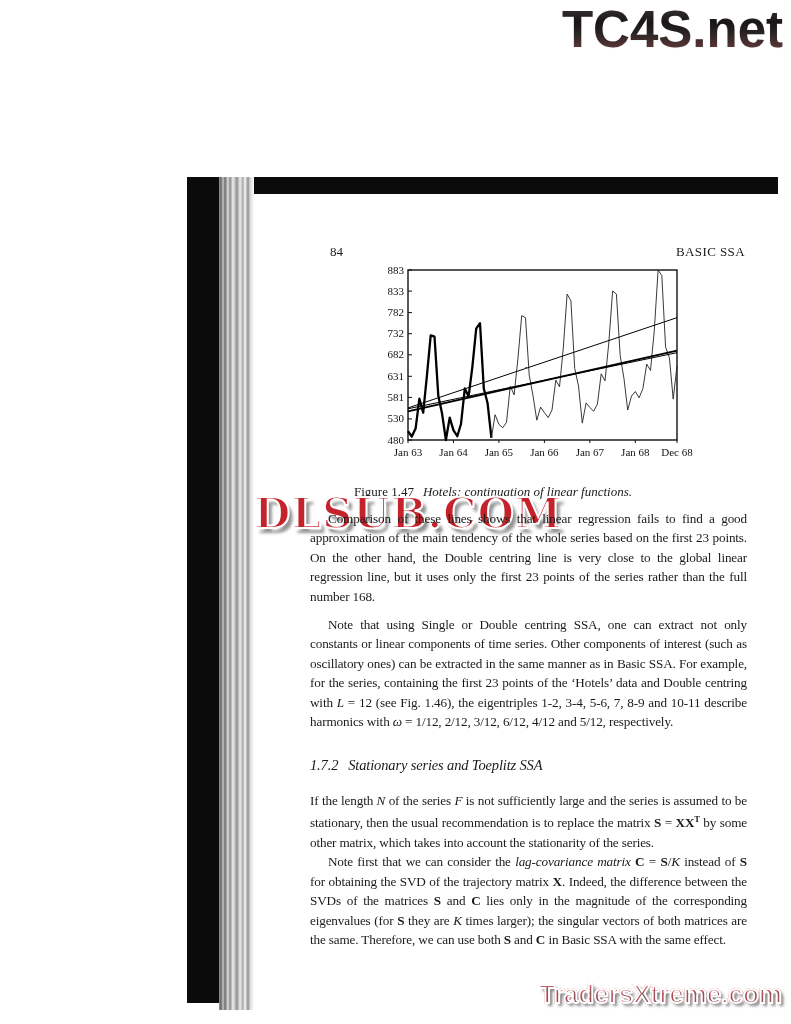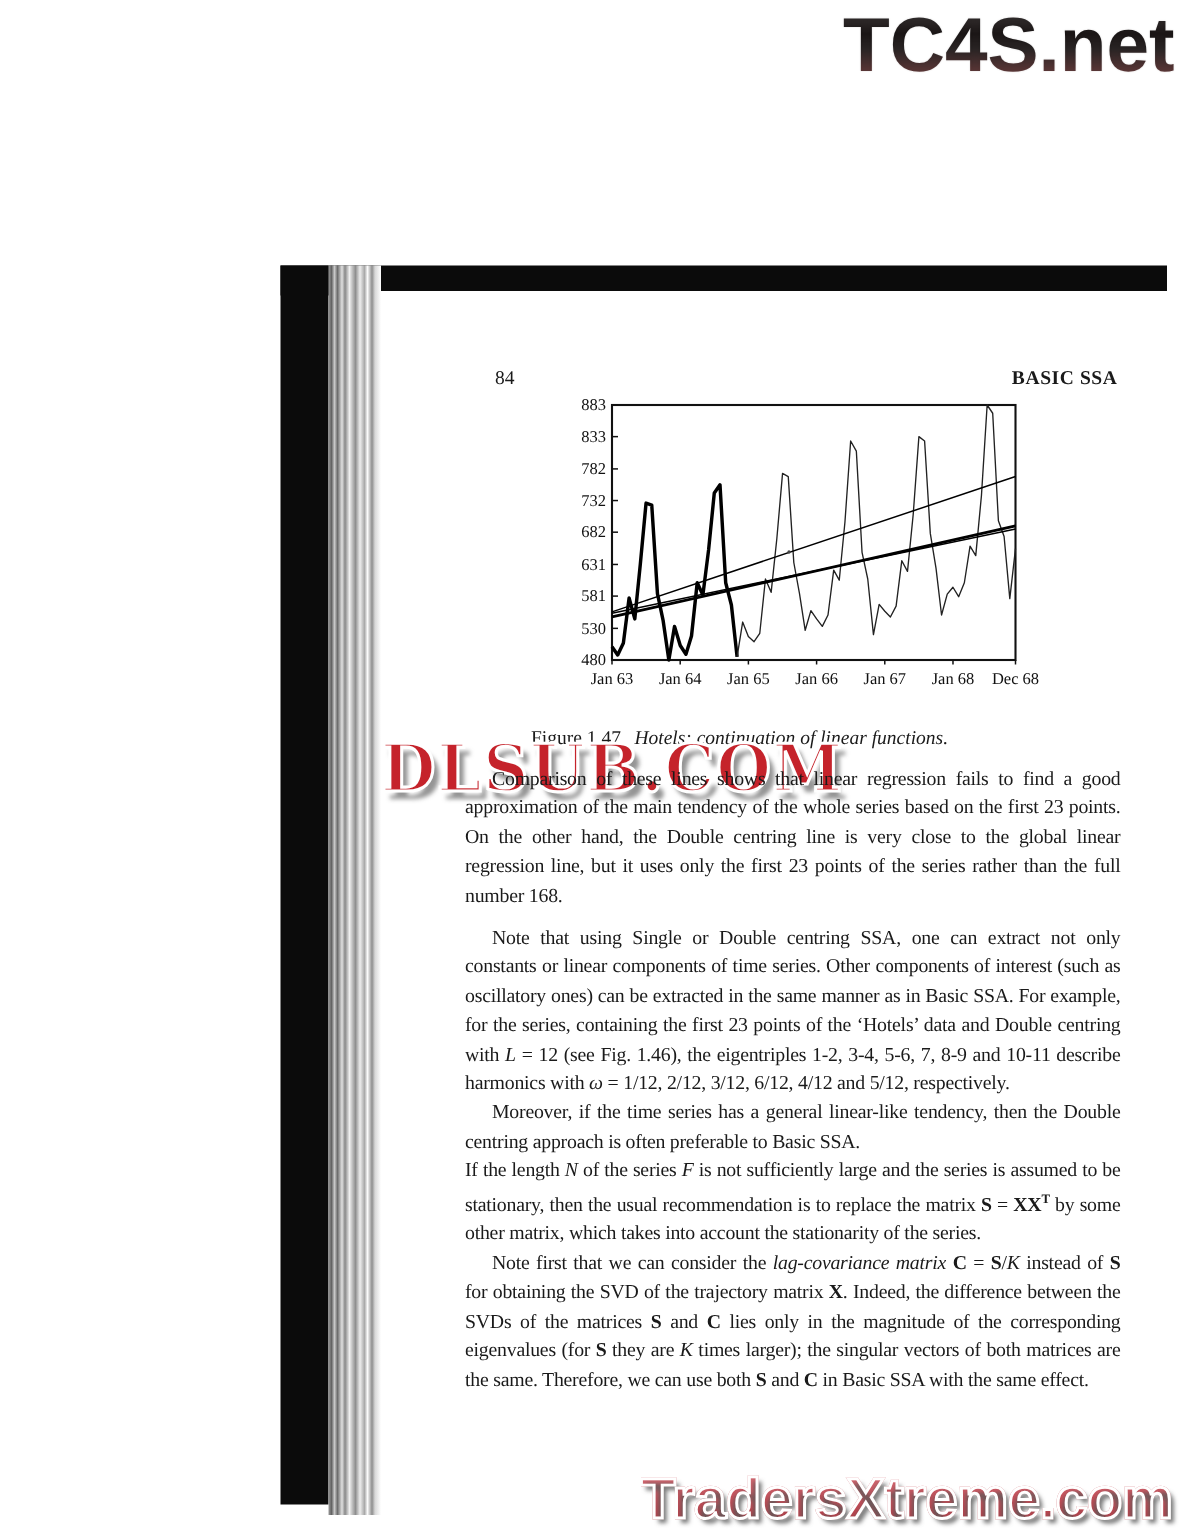--- a/index.html
+++ b/index.html
@@ -23,31 +23,31 @@
   }
   .wm-mid{
     position:absolute;left:254px;top:487px;
     font-family:"DejaVu Serif",serif;font-weight:bold;font-size:42px;letter-spacing:1px;
     color:#c5232b;-webkit-text-stroke:2px #ffffff;
     text-shadow:4px 5px 3px rgba(130,130,130,0.85);
     transform:scaleY(1.04);transform-origin:top left;white-space:nowrap;
   }
   .wm-bottom{
     position:absolute;top:979px;right:9px;
-    font-family:"Liberation Sans",sans-serif;font-weight:bold;font-size:38px;letter-spacing:0px;
+    font-family:"Liberation Sans",sans-serif;font-weight:bold;font-size:26px;letter-spacing:0px;
     background:linear-gradient(180deg,#d7737c 0%,#c4505a 45%,#a93640 100%);
     -webkit-background-clip:text;background-clip:text;color:transparent;
     -webkit-text-stroke:2px #ffffff;
     text-shadow:3px 3px 3px rgba(90,90,90,0.8);
     white-space:nowrap;
   }
   
   .runhead{position:absolute;left:330px;top:244px;width:415px;display:flex;justify-content:space-between;
     font-size:13px;}
-  .runhead .rh-title{font-weight:700;letter-spacing:0.4px;}
+  .runhead .rh-title{font-weight:400;letter-spacing:0.4px;}
   
   #chart-svg{position:absolute;left:383px;top:262px;width:307px;height:200px;overflow:visible;}
   #chart-svg text{font-family:"Liberation Serif",serif;fill:#111;}
   
   .caption{position:absolute;left:354px;top:484px;width:327px;font-size:13px;white-space:nowrap;}
   .caption .cap-text{font-style:italic;margin-left:9px;}
   
   .bodycol{position:absolute;left:310px;top:509px;width:437px;font-size:13.2px;line-height:19.4px;
     text-align:justify;letter-spacing:-0.15px;}
   .bodycol p{margin:0;text-indent:18px;}
@@ -119,20 +119,22 @@
 
   <div class="caption">
     <span class="cap-label">Figure 1.47</span><span class="cap-text">Hotels: continuation of linear functions.</span>
   </div>
 
   <div class="wm-mid">DLSUB.COM</div>
 
   <div class="bodycol">
     <p class="para"><span>Comparison of these lines shows that linear regression fails to find a good approximation of the main tendency of the whole series based on the first 23 points. On the other hand, the Double centring line is very close to the global linear regression line, but it uses only the first 23 points of the series rather than the full number 168.</span></p>
     <p class="para gap"><span>Note that using Single or Double centring SSA, one can extract not only constants or linear components of time series. Other components of interest (such as oscillatory ones) can be extracted in the same manner as in Basic SSA. For example, for the series, containing the first 23 points of the ‘Hotels’ data and Double centring with </span><span class="run-i">L</span><span> = 12 (see Fig. 1.46), the eigentriples 1-2, 3-4, 5-6, 7, 8-9 and 10-11 describe harmonics with </span><span class="run-i">ω</span><span> = 1/12, 2/12, 3/12, 6/12, 4/12 and 5/12, respectively.</span></p>
-    <p class="para"><span>Moreover, if the time series has a general linear-like tendency, then the Double centring approach is often preferable to Basic SSA.</span></p>
+    <h3 class="subhead">
+      <span class="sec-num">1.7.2</span><span class="sec-title">Stationary series and Toeplitz SSA</span>
+    </h3>
     <p class="para noindent"><span>If the length </span><span class="run-i">N</span><span> of the series </span><span class="run-i">F</span><span> is not sufficiently large and the series is assumed to be stationary, then the usual recommendation is to replace the matrix </span><span class="run-b">S</span><span> = </span><span class="run-b">XX</span><sup class="run-bsup">T</sup><span> by some other matrix, which takes into account the stationarity of the series.</span></p>
     <p class="para"><span>Note first that we can consider the </span><span class="run-i">lag-covariance matrix</span><span> </span><span class="run-b">C</span><span> = </span><span class="run-b">S</span><span>/</span><span class="run-i">K</span><span> instead of </span><span class="run-b">S</span><span> for obtaining the SVD of the trajectory matrix </span><span class="run-b">X</span><span>. Indeed, the difference between the SVDs of the matrices </span><span class="run-b">S</span><span> and </span><span class="run-b">C</span><span> lies only in the magnitude of the corresponding eigenvalues (for </span><span class="run-b">S</span><span> they are </span><span class="run-i">K</span><span> times larger); the singular vectors of both matrices are the same. Therefore, we can use both </span><span class="run-b">S</span><span> and </span><span class="run-b">C</span><span> in Basic SSA with the same effect.</span></p>
   </div>
 
   <div class="wm-bottom">TradersXtreme.com</div>
 
 </div>
 
 </body></html>

